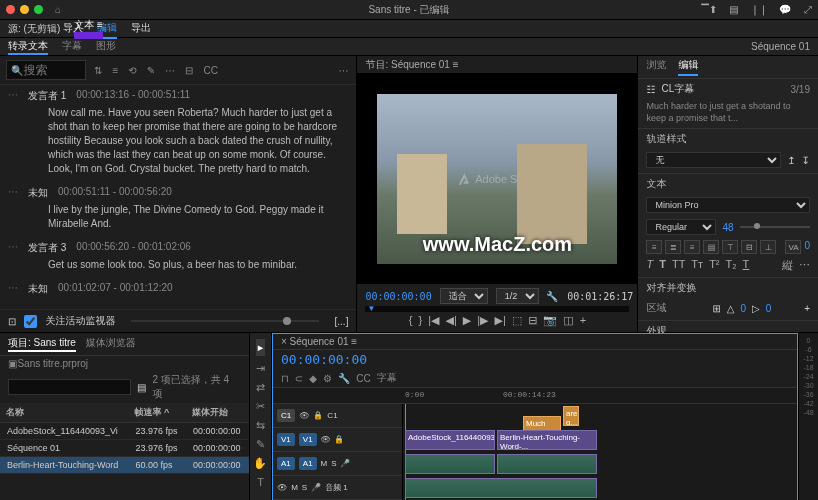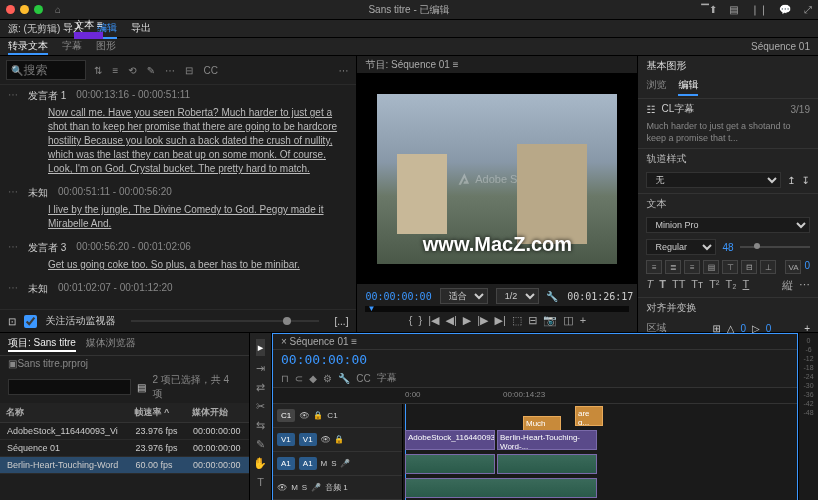--- a/index.html
+++ b/index.html
@@ -25,21 +25,21 @@
 .search-row { display: flex; align-items: center; padding: 4px 6px; gap: 6px; border-bottom: 1px solid #2a2a2a; }
 .search-box { display: flex; align-items: center; background: #0d0d0d; border: 1px solid #333; padding: 2px 4px; width: 80px; }
 .search-box input { background: transparent; border: none; color: #ccc; width: 54px; font-size: 12px; outline: none; }
 .icon-btn { color: #888; cursor: pointer; padding: 2px; }
 .transcript { flex: 1; overflow-y: auto; padding: 4px 8px; }
 .trans-item { margin-bottom: 10px; }
 .trans-head { display: flex; gap: 10px; color: #999; margin-bottom: 3px; }
 .trans-dots { color: #666; }
 .trans-speaker { color: #ccc; }
 .trans-time { color: #888; }
-.trans-text { color: #bbb; line-height: 1.4; padding-left: 40px; text-decoration: underline; }
+.trans-text { color: #bbb; line-height: 1.4; padding-left: 40px; }
 .monitor-bar { display: flex; align-items: center; padding: 4px 8px; border-top: 1px solid #2a2a2a; gap: 8px; }
 .monitor-bar input[type=checkbox] { accent-color: #3b97ff; }
 .slider-track { flex: 1; height: 2px; background: #333; position: relative; margin: 0 8px; }
 .slider-thumb { position: absolute; right: 28px; top: -3px; width: 8px; height: 8px; border-radius: 50%; background: #888; }
 .center-panel { width: 280px; background: #1e1e1e; display: flex; flex-direction: column; }
 .program-header { height: 18px; display: flex; align-items: center; padding: 0 8px; color: #aaa; border-bottom: 1px solid #000; }
 .video-area { flex: 1; background: #000; position: relative; display: flex; align-items: center; justify-content: center; }
 .video-fake { width: 240px; height: 170px; background: linear-gradient(180deg, #a8b8c8 0%, #8898a8 40%, #6a7868 60%, #4a5848 100%); position: relative; overflow: hidden; }
 .video-fake::before { content: ""; position: absolute; left: 20px; bottom: 30px; width: 50px; height: 80px; background: #c8b898; }
 .video-fake::after { content: ""; position: absolute; right: 30px; bottom: 20px; width: 70px; height: 100px; background: #b8a888; }
@@ -91,21 +91,21 @@
 .tool-col { width: 22px; background: #232323; border-right: 1px solid #000; display: flex; flex-direction: column; align-items: center; gap: 6px; padding-top: 6px; }
 .tool-col span { color: #888; cursor: pointer; font-size: 11px; }
 .tool-col .active { color: #fff; background: #3a3a3a; padding: 2px; }
 .timeline-main { flex: 1; display: flex; flex-direction: column; border: 1px solid #3b97ff; }
 .tl-header { padding: 2px 8px; color: #aaa; border-bottom: 1px solid #333; }
 .tl-timecode { padding: 2px 8px; color: #3b97ff; font-family: monospace; font-size: 13px; }
 .tl-tools { display: flex; gap: 6px; padding: 2px 8px; color: #888; border-bottom: 1px solid #333; align-items: center; }
 .tl-ruler { height: 16px; background: #1a1a1a; border-bottom: 1px solid #333; position: relative; display: flex; }
 .tl-ruler-labels { width: 130px; }
 .tl-ruler-marks { flex: 1; position: relative; color: #888; font-size: 8px; }
-.tl-ruler-marks span { position: absolute; top: 2px; }
+.tl-ruler-marks span { position: absolute; top: 2px; font-family: Liberation Mono, monospace; }
 .tl-tracks { flex: 1; display: flex; }
 .tl-track-headers { width: 130px; background: #232323; border-right: 1px solid #000; }
 .tl-track-row { height: 24px; border-bottom: 1px solid #333; display: flex; align-items: center; padding: 0 4px; gap: 4px; font-size: 8px; }
 .tl-track-btn { background: #2a5a8a; color: #fff; padding: 2px 4px; font-size: 8px; border-radius: 2px; }
 .tl-track-btn.off { background: #444; }
 .tl-content { flex: 1; position: relative; background: #1a1a1a; }
 .tl-clip { position: absolute; height: 20px; background: #5a4a8a; border: 1px solid #7a6aaa; font-size: 8px; color: #fff; padding: 2px; overflow: hidden; }
 .tl-clip.orange { background: #c88a3a; border-color: #e8aa5a; }
 .tl-clip.audio { background: linear-gradient(180deg, #3a6a5a 0%, #2a5a4a 100%); }
 .tl-playhead { position: absolute; top: 0; bottom: 0; width: 1px; background: #3b97ff; left: 2px; }
@@ -183,21 +183,21 @@
             <span class="trans-time">00:00:51:11 - 00:00:56:20</span>
           </div>
         <div class="trans-text">I live by the jungle, The Divine Comedy to God. Peggy made it Mirabelle And.</div>
       </div>
       <div class="trans-item">
         <div class="trans-head">
             <span class="trans-dots">⋯</span>
             <span class="trans-speaker">发言者 3</span>
             <span class="trans-time">00:00:56:20 - 00:01:02:06</span>
           </div>
-        <div class="trans-text">Get us going coke too. So plus, a beer has to be minibar.</div>
+        <div class="trans-text">Get us some look too. So plus, a beer has to be minibar.</div>
       </div>
       <div class="trans-item">
         <div class="trans-head">
             <span class="trans-dots">⋯</span>
             <span class="trans-speaker">未知</span>
             <span class="trans-time">00:01:02:07 - 00:01:12:20</span>
           </div>
         <div class="trans-text"></div>
       </div>
     </div>
@@ -247,21 +247,20 @@
         <span>⬚</span>
         <span>⊟</span>
         <span>📷</span>
         <span>◫</span>
         <span>+</span>
       </div>
     </div>
   </div>
 
   <div class="right-panel">
-    <div class="rp-header">基本图形</div>
     <div class="rp-tabs">
       <span>浏览</span>
       <span class="active">编辑</span>
     </div>
     <div class="rp-row">
       <span>☷</span>
       <span>CL字幕</span>
       <span class="rp-count">3/19</span>
     </div>
     <div class="rp-small">Much harder to just get a shotand to keep a promise that t...</div>
@@ -454,21 +453,21 @@
             <span>👁</span>
               <span>M</span>
               <span>S</span>
               <span>🎤</span>
               <span>音频 1</span>
           </div>
         </div>
         <div class="tl-content">
           <div class="tl-playhead"></div>
           <div class="tl-clip orange" style="top:12px;left:120px;width:38px">Much h...</div>
-          <div class="tl-clip orange" style="top:2px;left:172px;width:28px">are g...</div>
+          <div class="tl-clip orange" style="top:2px;left:160px;width:16px">are g...</div>
           <div class="tl-clip" style="top:26px;left:2px;width:90px">AdobeStock_116440093_Video...</div>
           <div class="tl-clip" style="top:26px;left:94px;width:100px">Berlin-Heart-Touching-Word-...</div>
           <div class="tl-clip audio" style="top:50px;left:2px;width:90px"></div>
           <div class="tl-clip audio" style="top:50px;left:94px;width:100px"></div>
           <div class="tl-clip audio" style="top:74px;left:2px;width:192px"></div>
         </div>
       </div>
 
     </div>
     <div class="meters">

